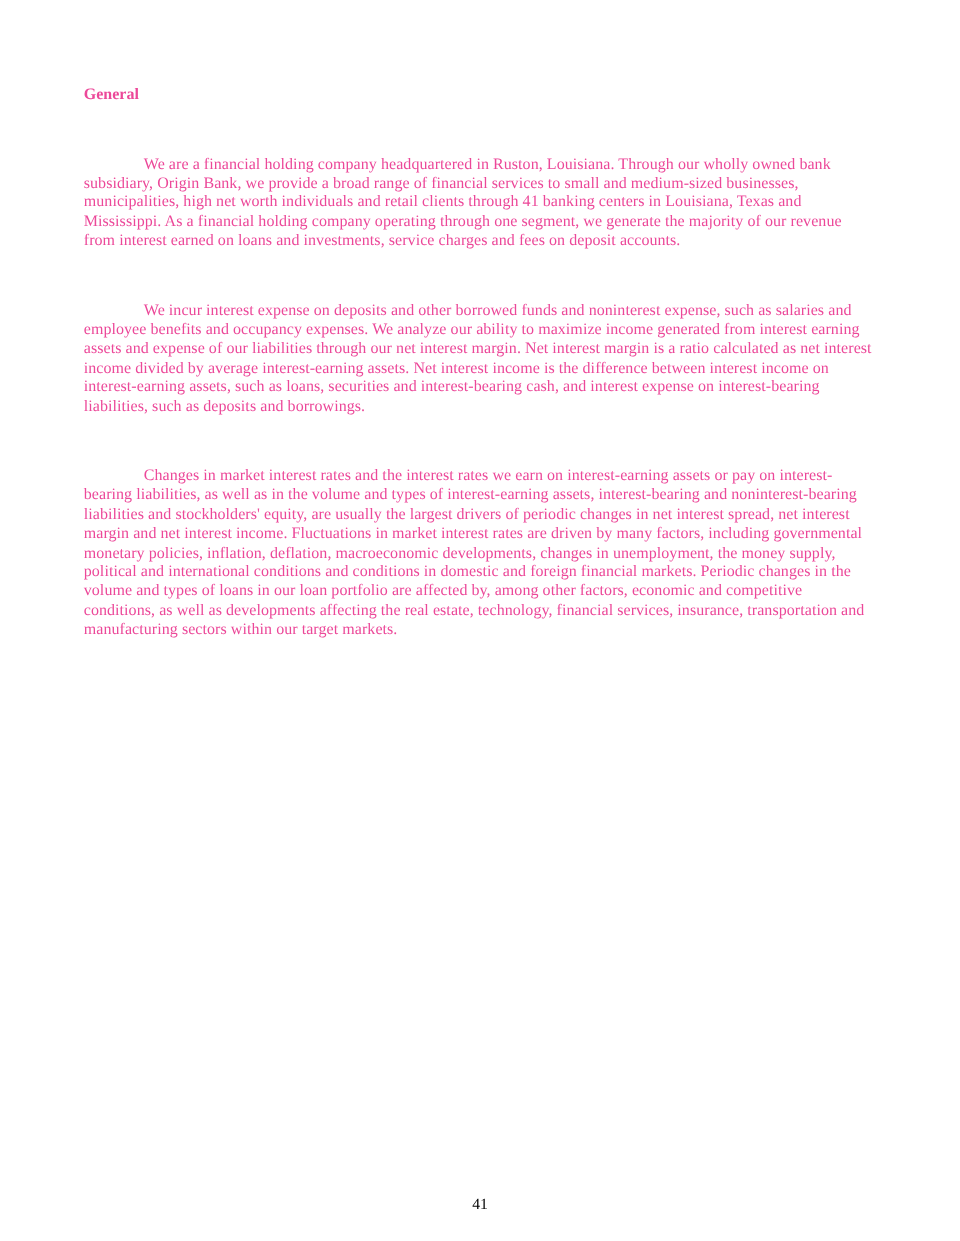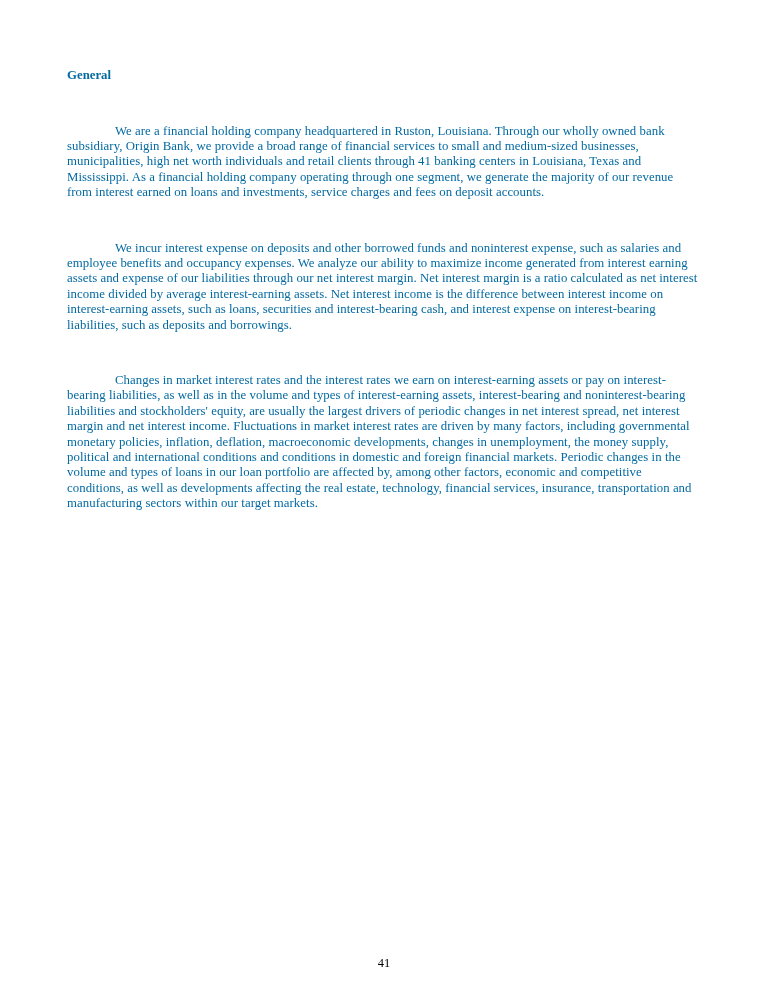--- a/index.html
+++ b/index.html
@@ -12,21 +12,21 @@
     width: 768px;
     height: 993px;
     background: #ffffff;
     overflow: hidden;
   }
   .content {
     position: absolute;
     top: 68px;
     left: 67px;
     width: 634px;
-    color: #0369a1;
+    color: #ec4899;
   }
   .doc-heading {
     font-size: 12.8px;
     font-weight: bold;
     line-height: 15.5px;
     margin-bottom: 12px;
   }
   .doc-paragraph {
     font-size: 12.8px;
     line-height: 15.4px;

